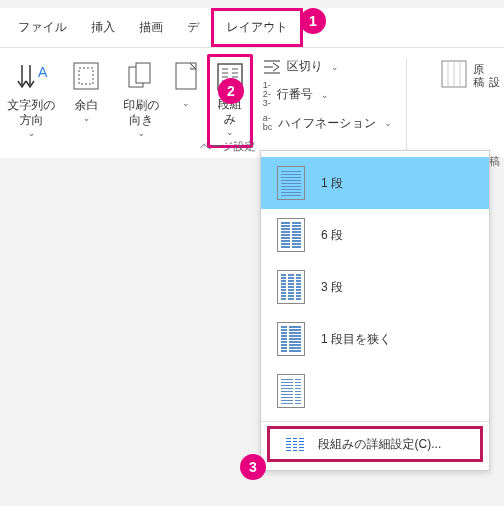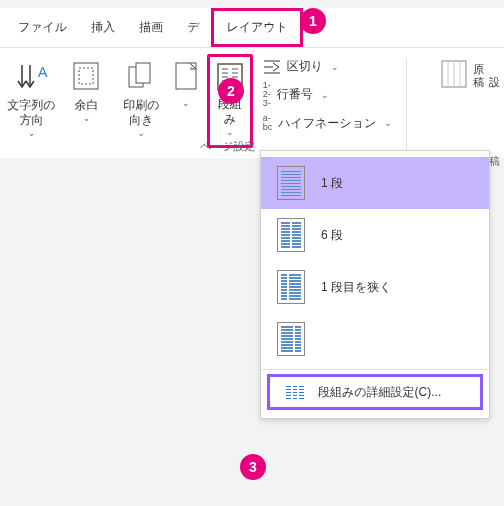--- a/index.html
+++ b/index.html
@@ -126,21 +126,21 @@
   }
   .dropdown-item {
     display: flex;
     align-items: center;
     gap: 16px;
     height: 52px;
     padding: 0 16px;
     cursor: pointer;
   }
   .dropdown-item.selected {
-    background: #c4b5fd;
+    background: #7dd3fc;
   }
   .dropdown-item .col-icon {
     width: 28px;
     height: 34px;
     border: 1px solid #888;
     display: flex;
     padding: 3px;
     gap: 2px;
   }
   .dropdown-item .col-icon .bar {
@@ -151,21 +151,21 @@
     height: 1px;
     background: #e0e0e0;
     margin: 4px 0;
   }
   .dropdown-more {
     display: flex;
     align-items: center;
     gap: 14px;
     height: 36px;
     padding: 0 16px;
-    border: 3px solid #8b5cf6;
+    border: 3px solid #be185d;
     margin: 2px 6px;
     cursor: pointer;
   }
   .more-icon {
     width: 18px;
     height: 14px;
     display: flex;
     gap: 2px;
   }
   .more-icon span { flex:1; background: repeating-linear-gradient(0deg,#2a7de1 0 1.5px, transparent 1.5px 3px);}
@@ -320,20 +320,28 @@
   </div>
   <div class="dropdown-item">
     <div class="col-icon">
         <div class="bar"></div>
         <div class="bar"></div>
       </div>
     <span>6 段</span>
   </div>
   <div class="dropdown-item">
     <div class="col-icon">
+        <div class="bar"></div>
+        <div class="bar"></div>
+        <div class="bar"></div>
+      </div>
+    <span>3 段</span>
+  </div>
+  <div class="dropdown-item">
+    <div class="col-icon">
         <div class="bar" style="flex:0.5"></div>
         <div class="bar"></div>
       </div>
     <span>1 段目を狭く</span>
   </div>
   <div class="dropdown-item">
     <div class="col-icon">
         <div class="bar"></div>
         <div class="bar" style="flex:0.5"></div>
       </div>

